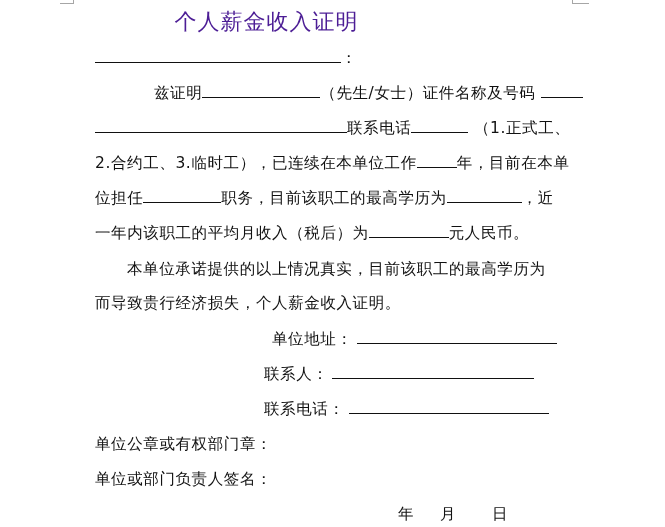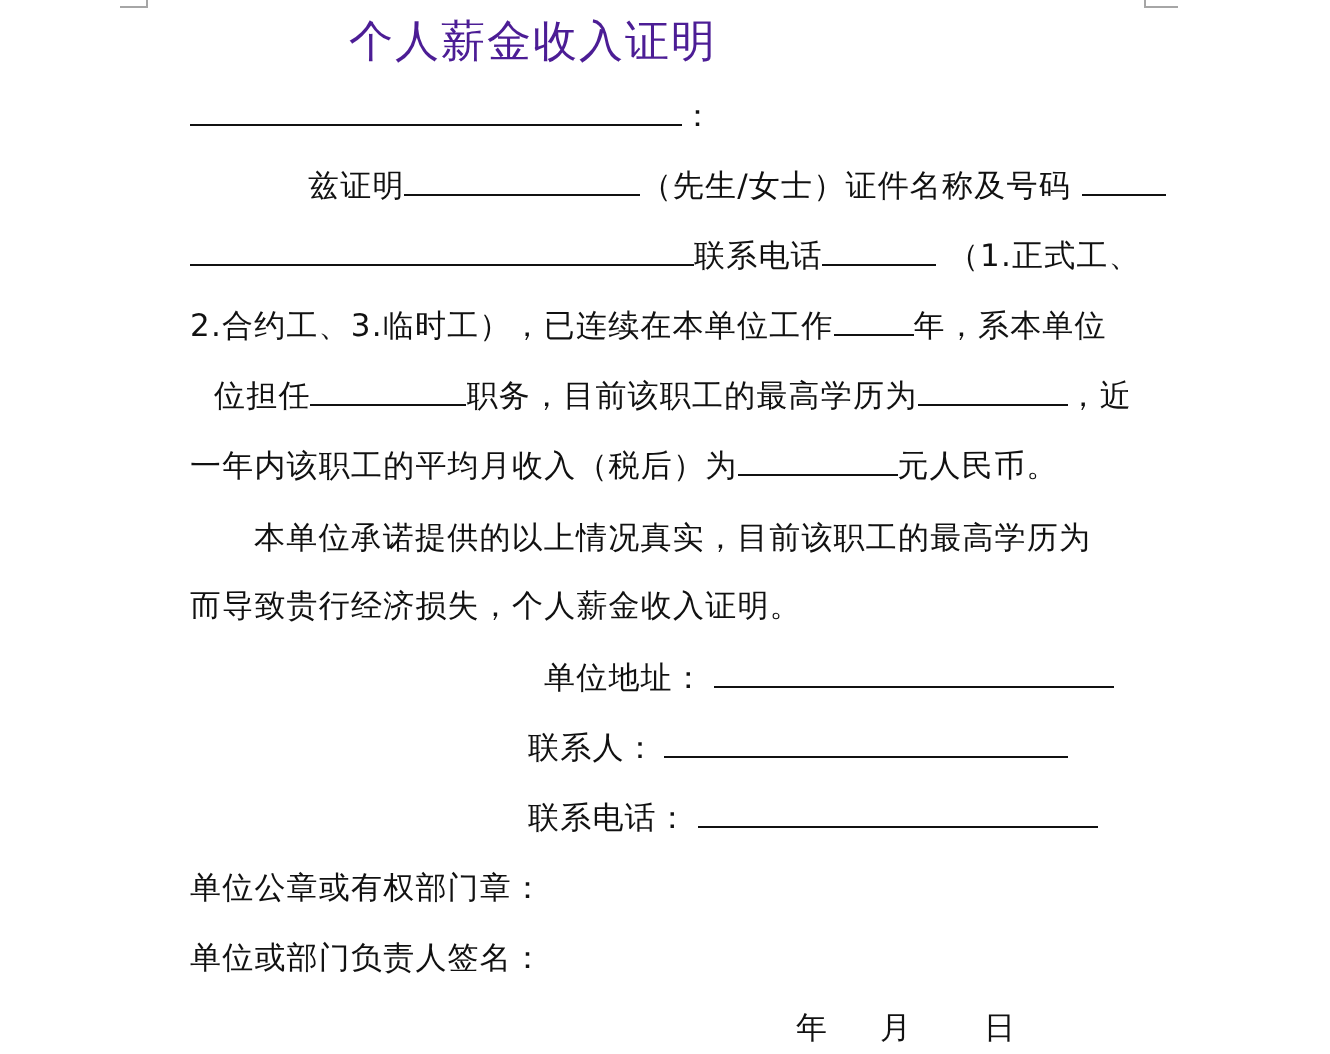--- a/index.html
+++ b/index.html
@@ -74,24 +74,24 @@
 
 <div class="line" style="top:82px; left:114px;margin-left:40px;">
   <span>兹证明</span><span class="blank" style="width:118px;"></span><span>（先生/女士）证件名称及号码 </span><span class="blank" style="width:42px;"></span>
 </div>
 
 <div class="line" style="top:117px;">
   <span class="blank" style="width:252px;"></span><span>联系电话</span><span class="blank" style="width:57px;"></span><span> （1.正式工、</span>
 </div>
 
 <div class="line" style="top:152px;">
-  <span>2.合约工、3.临时工），已连续在本单位工作</span><span class="blank" style="width:40px;"></span><span>年，系本单位</span>
+  <span>2.合约工、3.临时工），已连续在本单位工作</span><span class="blank" style="width:40px;"></span><span>年，目前在本单</span>
 </div>
 
-<div class="line" style="top:187px;margin-left:12px;">
+<div class="line" style="top:187px;">
   <span>位担任</span><span class="blank" style="width:78px;"></span><span>职务，目前该职工的最高学历为</span><span class="blank" style="width:75px;"></span><span>，近</span>
 </div>
 
 <div class="line" style="top:222px;">
   <span>一年内该职工的平均月收入（税后）为</span><span class="blank" style="width:80px;"></span><span>元人民币。</span>
 </div>
 
 <div class="line" style="top:258px; left:127px;">本单位承诺提供的以上情况真实，目前该职工的最高学历为</div>
 <div class="line" style="top:292px;">而导致贵行经济损失，个人薪金收入证明。</div>
 

